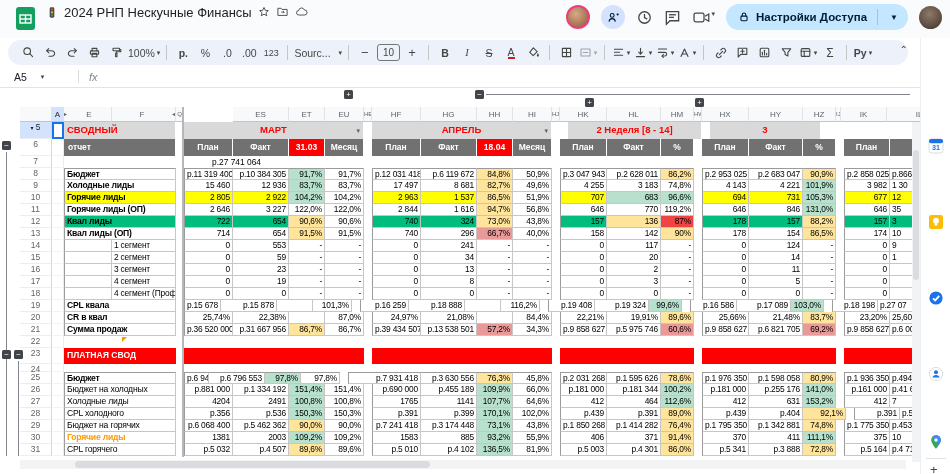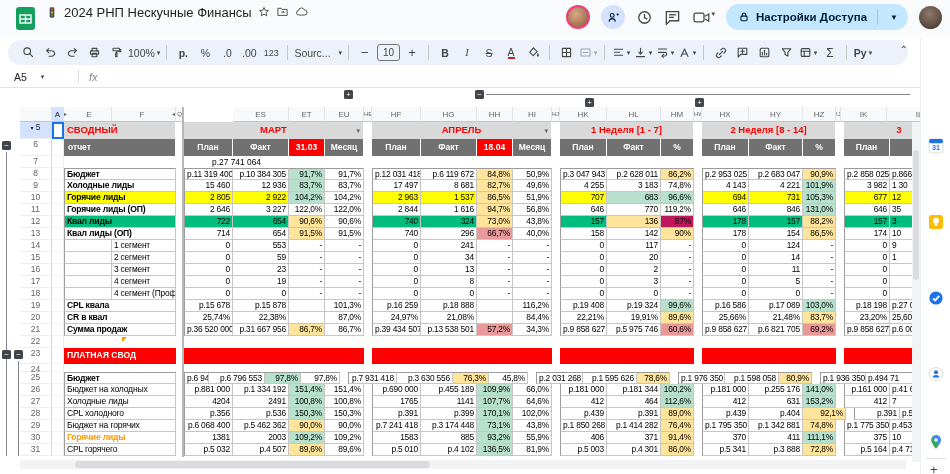--- a/index.html
+++ b/index.html
@@ -397,21 +397,20 @@
         <div class="r" style="height:17px">
           <div class="mg"></div>
           <div class="rn" style="background:#d3e3fd;color:#1f1f1f;line-height:inherit"><span style="font-size:6px">▾</span> 5</div>
           <div class="ca" style="background:#fff"></div>
           <div class="t5" style="width:112px;text-align:left;padding:0 3px">СВОДНЫЙ</div>
           <div class="sp" style="width:8px"></div>
           <div class="t5" style="width:180px">МАРТ<span style="position:absolute;right:3px;top:1px;color:#5f6368;font-size:7px;font-weight:normal">▾</span></div>
           <div class="sp" style="width:8px"></div>
           <div class="t5" style="width:180px">АПРЕЛЬ<span style="position:absolute;right:3px;top:1px;color:#5f6368;font-size:7px;font-weight:normal">▾</span></div>
           <div class="sp" style="width:8px"></div>
-          <div class="t5" style="width:134px">1 Неделя [1 - 7]</div>
           <div class="sp" style="width:8px"></div>
           <div class="t5" style="width:134px">2 Неделя [8 - 14]</div>
           <div class="sp" style="width:8px"></div>
           <div class="t5" style="width:111px">3</div>
         </div>
         <div class="r" style="height:17px">
           <div class="mg"></div>
           <div class="rn" style="line-height:inherit">6</div>
           <div class="ca"></div>
           <div class="h6" style="width:112px;text-align:left;padding:0 4px">отчет</div>
@@ -573,21 +572,21 @@
           <div class="c" style="width:36px;background:#ffe49b">90,6%</div>
           <div class="c" style="width:39px">90,6%</div>
           <div class="sp" style="width:8px"></div>
           <div class="c bl" style="width:49px;background:#00bd7e">740</div>
           <div class="c" style="width:56px;background:#00bd7e">324</div>
           <div class="c" style="width:36px;background:#ffe49b">73,0%</div>
           <div class="c" style="width:39px">43,8%</div>
           <div class="sp" style="width:8px"></div>
           <div class="c bl" style="width:47px;background:#00bd7e">157</div>
           <div class="c" style="width:54px;background:#ffe49b">136</div>
-          <div class="c" style="width:33px;background:#be185d">87%</div>
+          <div class="c" style="width:33px;background:#ef4444">87%</div>
           <div class="sp" style="width:8px"></div>
           <div class="c bl" style="width:47px;background:#00bd7e">178</div>
           <div class="c" style="width:54px;background:#00bd7e">157</div>
           <div class="c" style="width:33px;background:#ffe49b">88,2%</div>
           <div class="sp" style="width:8px"></div>
           <div class="c bl" style="width:46px;background:#00bd7e">157</div>
           <div class="c trunc" style="width:65px;background:#00bd7e">3</div>
         </div>
         <div class="r" style="height:12px">
           <div class="mg"></div>
@@ -755,21 +754,21 @@
           <div class="sp" style="width:8px"></div>
           <div class="c bl" style="width:46px">0</div>
           <div class="c trunc" style="width:65px"></div>
         </div>
         <div class="r" style="height:12px">
           <div class="mg"></div>
           <div class="rn" style="line-height:inherit">19</div>
           <div class="ca"></div>
           <div class="c lab bl" style="width:112px">CPL квала</div>
           <div class="sp" style="width:8px"></div>
-          <div class="c bl" style="width:49px">р.15 678</div>
+          <div class="c bl" style="width:37px">р.15 678</div>
           <div class="c" style="width:56px">р.15 878</div>
           <div class="c" style="width:36px"></div>
           <div class="c" style="width:39px">101,3%</div>
           <div class="sp" style="width:8px"></div>
           <div class="c bl" style="width:49px">р.16 259</div>
           <div class="c" style="width:56px">р.18 888</div>
           <div class="c" style="width:36px"></div>
           <div class="c" style="width:39px">116,2%</div>
           <div class="sp" style="width:8px"></div>
           <div class="c bl" style="width:47px">р.19 408</div>
@@ -867,21 +866,21 @@
           <div class="mg"></div>
           <div class="rn" style="line-height:inherit">25</div>
           <div class="ca"></div>
           <div class="c lab bl bt" style="width:112px">Бюджет</div>
           <div class="sp" style="width:8px"></div>
           <div class="c bl bt" style="width:25px">р.6 949 400</div>
           <div class="c bt" style="width:56px">р.6 796 553</div>
           <div class="c bt" style="width:36px;background:#b7e1cd">97,8%</div>
           <div class="c bt" style="width:39px">97,8%</div>
           <div class="sp" style="width:8px"></div>
-          <div class="c bl bt" style="width:49px">р.7 931 418</div>
+          <div class="c bl bt" style="width:73px">р.7 931 418</div>
           <div class="c bt" style="width:56px">р.3 630 556</div>
           <div class="c bt" style="width:36px;background:#ffe49b">76,3%</div>
           <div class="c bt" style="width:39px">45,8%</div>
           <div class="sp" style="width:8px"></div>
           <div class="c bl bt" style="width:47px">р.2 031 268</div>
           <div class="c bt" style="width:54px">р.1 595 626</div>
           <div class="c bt" style="width:33px;background:#ffe49b">78,6%</div>
           <div class="sp" style="width:8px"></div>
           <div class="c bl bt" style="width:47px">р.1 976 350</div>
           <div class="c bt" style="width:54px">р.1 598 058</div>

